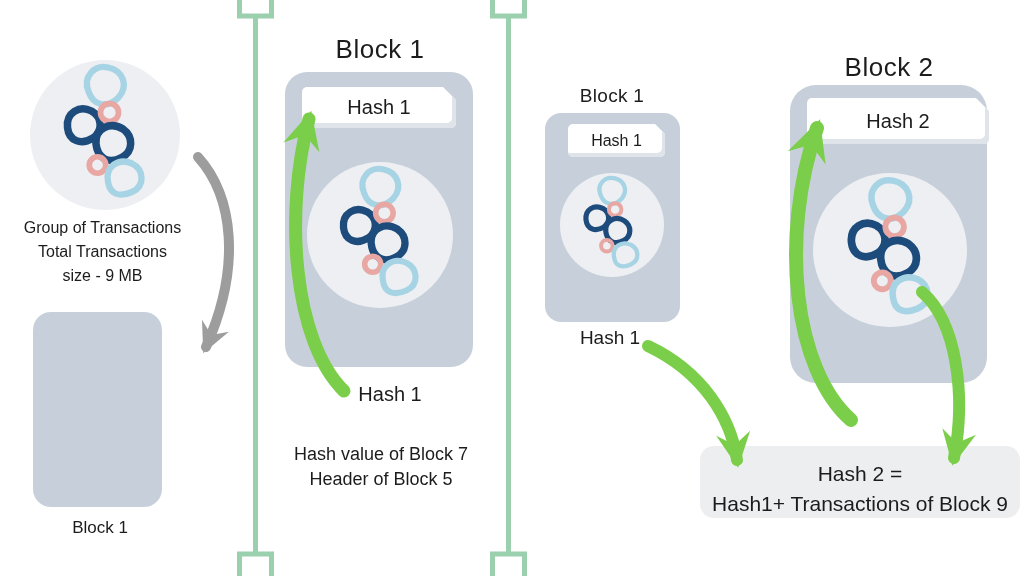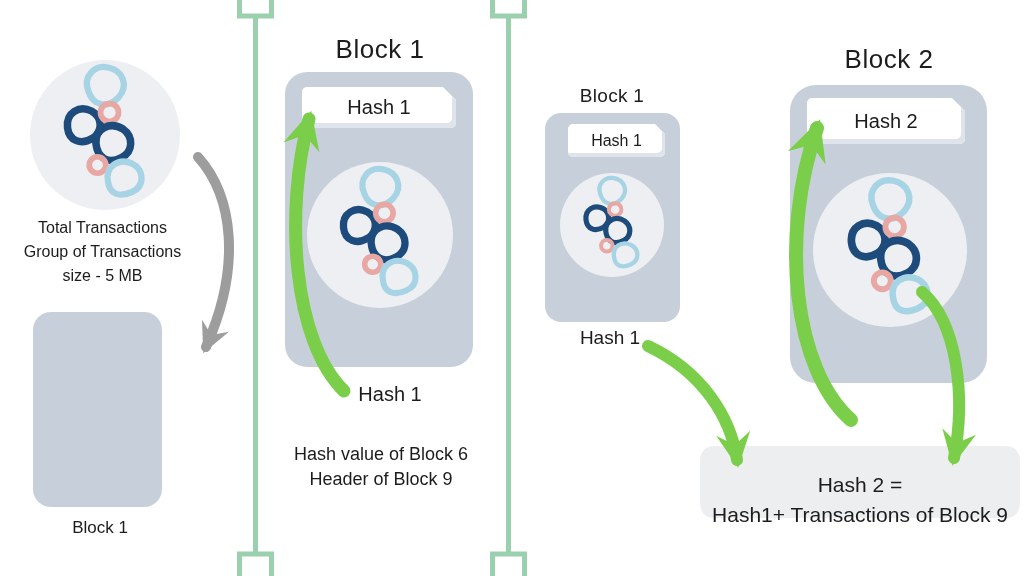--- a/index.html
+++ b/index.html
@@ -10,21 +10,21 @@
   .block{position:absolute;background:#c7d0da;}
   .hashbox{position:absolute;background:#ffffff;border-radius:5px;
            display:flex;align-items:center;justify-content:center;
            box-shadow:inset -4px -5px 0 #dfe4ea;
            clip-path:polygon(0 0, calc(100% - 13px) 0, 100% 13px, 100% 100%, 0 100%);}
   .hashbox.small{clip-path:polygon(0 0, calc(100% - 10px) 0, 100% 10px, 100% 100%, 0 100%);
            box-shadow:inset -3px -4px 0 #dfe4ea;}
   .caption{position:absolute;text-align:center;}
   .title{position:absolute;text-align:center;font-size:26px;letter-spacing:.5px;}
   .formula{position:absolute;background:#edeef0;border-radius:14px;text-align:center;
-           font-size:21px;line-height:30px;padding-top:24px;box-sizing:border-box;}
+           font-size:21px;line-height:30px;padding-top:13px;box-sizing:border-box;}
   .overlay{position:absolute;left:0;top:0;width:1024px;height:576px;pointer-events:none;}
   .defs-holder{position:absolute;width:0;height:0;overflow:hidden;}
 </style>
 </head>
 <body>
 
 <div class="canvas">
 
   <svg class="defs-holder" aria-hidden="true">
     <defs>
@@ -45,23 +45,23 @@
     </defs>
   </svg>
 
   <div class="circle" style="left:30px;top:60px;width:150px;height:150px;">
     <svg viewBox="0 0 100 100">
       <use href="#tx-cluster"></use>
     </svg>
   </div>
 
   <div class="caption" style="left:5px;top:216px;width:195px;font-size:16px;line-height:24px;">
+    <div>Group of Transactions</div>
     <div>Total Transactions</div>
-    <div>Group of Transactions</div>
-    <div>size - 5 MB</div>
+    <div>size - 9 MB</div>
   </div>
 
   <div class="block" style="left:33px;top:312px;width:129px;height:195px;border-radius:18px;"></div>
 
   <div class="caption" style="left:10px;top:517px;width:180px;font-size:17px;line-height:21px;">
     <div>Block 1</div>
   </div>
 
   <div class="title" style="left:285px;top:34px;width:190px;">Block 1</div>
 
@@ -72,43 +72,43 @@
     <div class="circle" style="left:22px;top:90px;width:146px;height:146px;">
       <svg viewBox="0 0 100 100">
         <use href="#tx-cluster"></use>
       </svg>
     </div>
   </div>
 
   <div class="caption" style="left:330px;top:383px;width:120px;font-size:20px;">Hash 1</div>
 
   <div class="caption" style="left:266px;top:442px;width:230px;font-size:18px;line-height:25px;">
-    <div>Hash value of Block 6</div>
-    <div>Header of Block 9</div>
+    <div>Hash value of Block 7</div>
+    <div>Header of Block 5</div>
   </div>
 
   <div class="title" style="left:552px;top:85px;width:120px;font-size:19px;letter-spacing:.3px;">Block 1</div>
 
   <div class="block" style="left:545px;top:113px;width:135px;height:209px;border-radius:16px;">
     <div class="hashbox small" style="left:23px;top:11px;width:97px;height:33px;font-size:16px;">
       <span>Hash 1</span>
     </div>
     <div class="circle" style="left:15px;top:60px;width:104px;height:104px;">
       <svg viewBox="0 0 100 100">
         <use href="#tx-cluster"></use>
       </svg>
     </div>
   </div>
 
   <div class="caption" style="left:550px;top:327px;width:120px;font-size:19px;">Hash 1</div>
 
-  <div class="title" style="left:789px;top:44px;width:200px;">Block 2</div>
+  <div class="title" style="left:789px;top:52px;width:200px;">Block 2</div>
 
   <div class="block" style="left:790px;top:85px;width:197px;height:298px;border-radius:26px;">
-    <div class="hashbox" style="left:17px;top:13px;width:158px;height:46px;font-size:20px;">
+    <div class="hashbox" style="left:17px;top:13px;width:182px;height:46px;font-size:20px;">
       <span>Hash 2</span>
     </div>
     <div class="circle" style="left:23px;top:88px;width:154px;height:154px;">
       <svg viewBox="0 0 100 100">
         <use href="#tx-cluster"></use>
       </svg>
     </div>
   </div>
 
   <div class="formula" style="left:700px;top:446px;width:320px;height:72px;">

